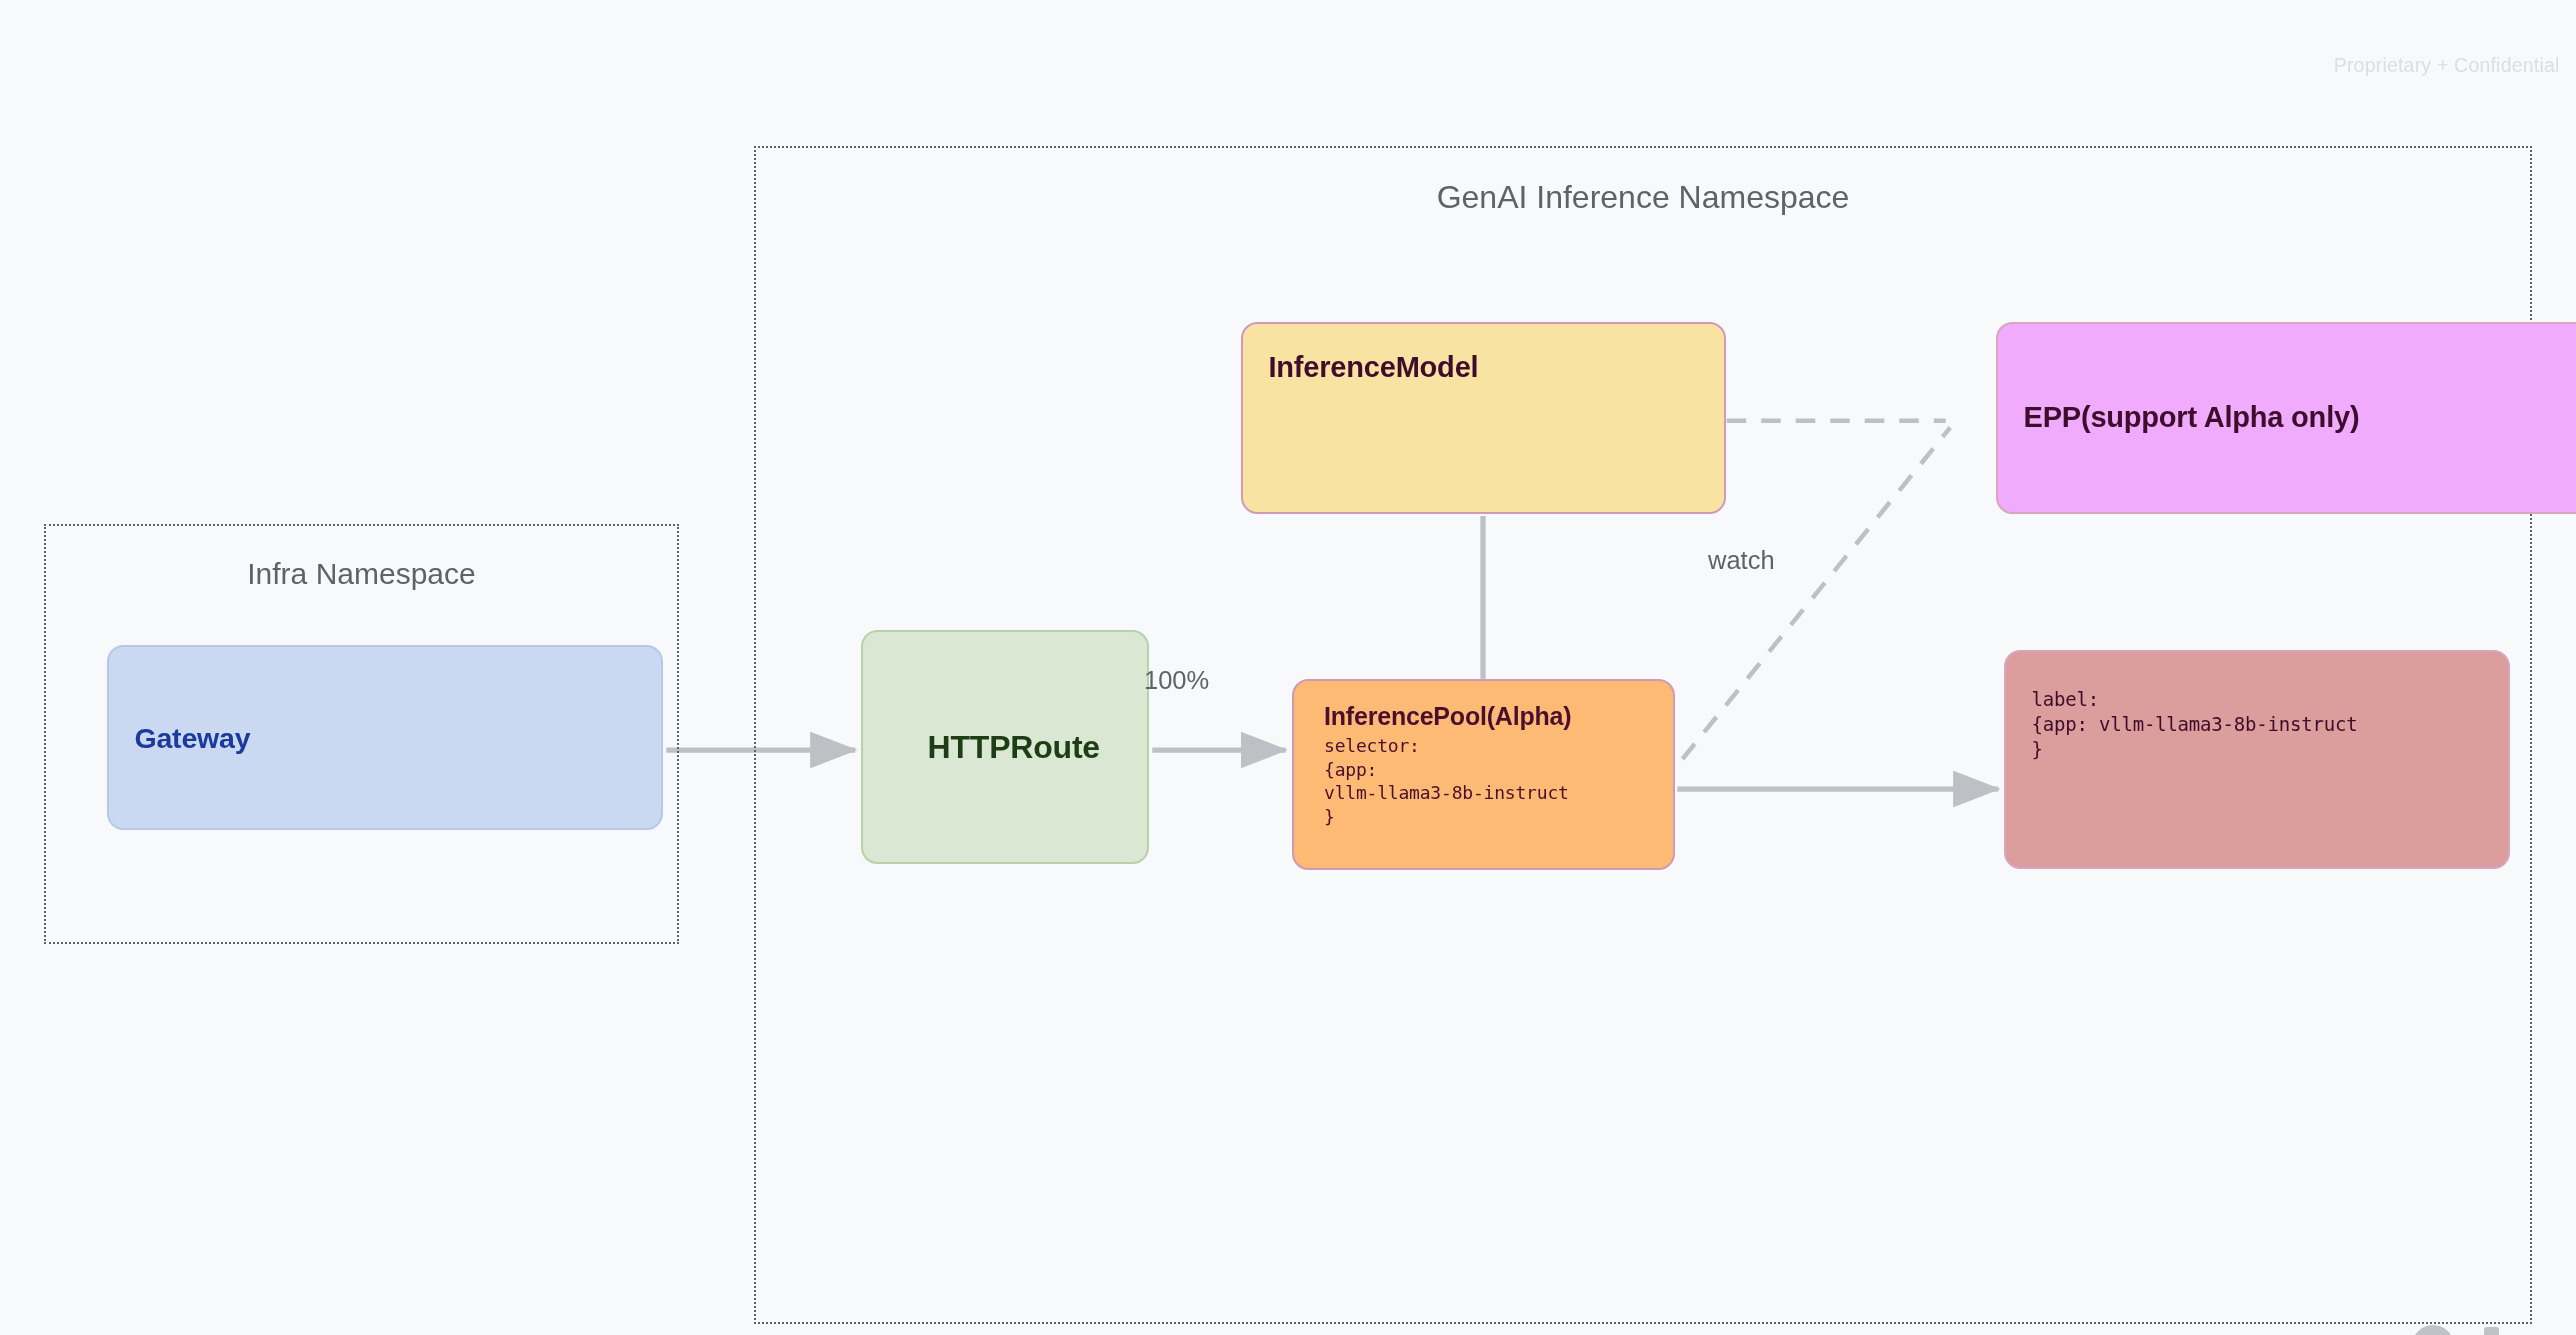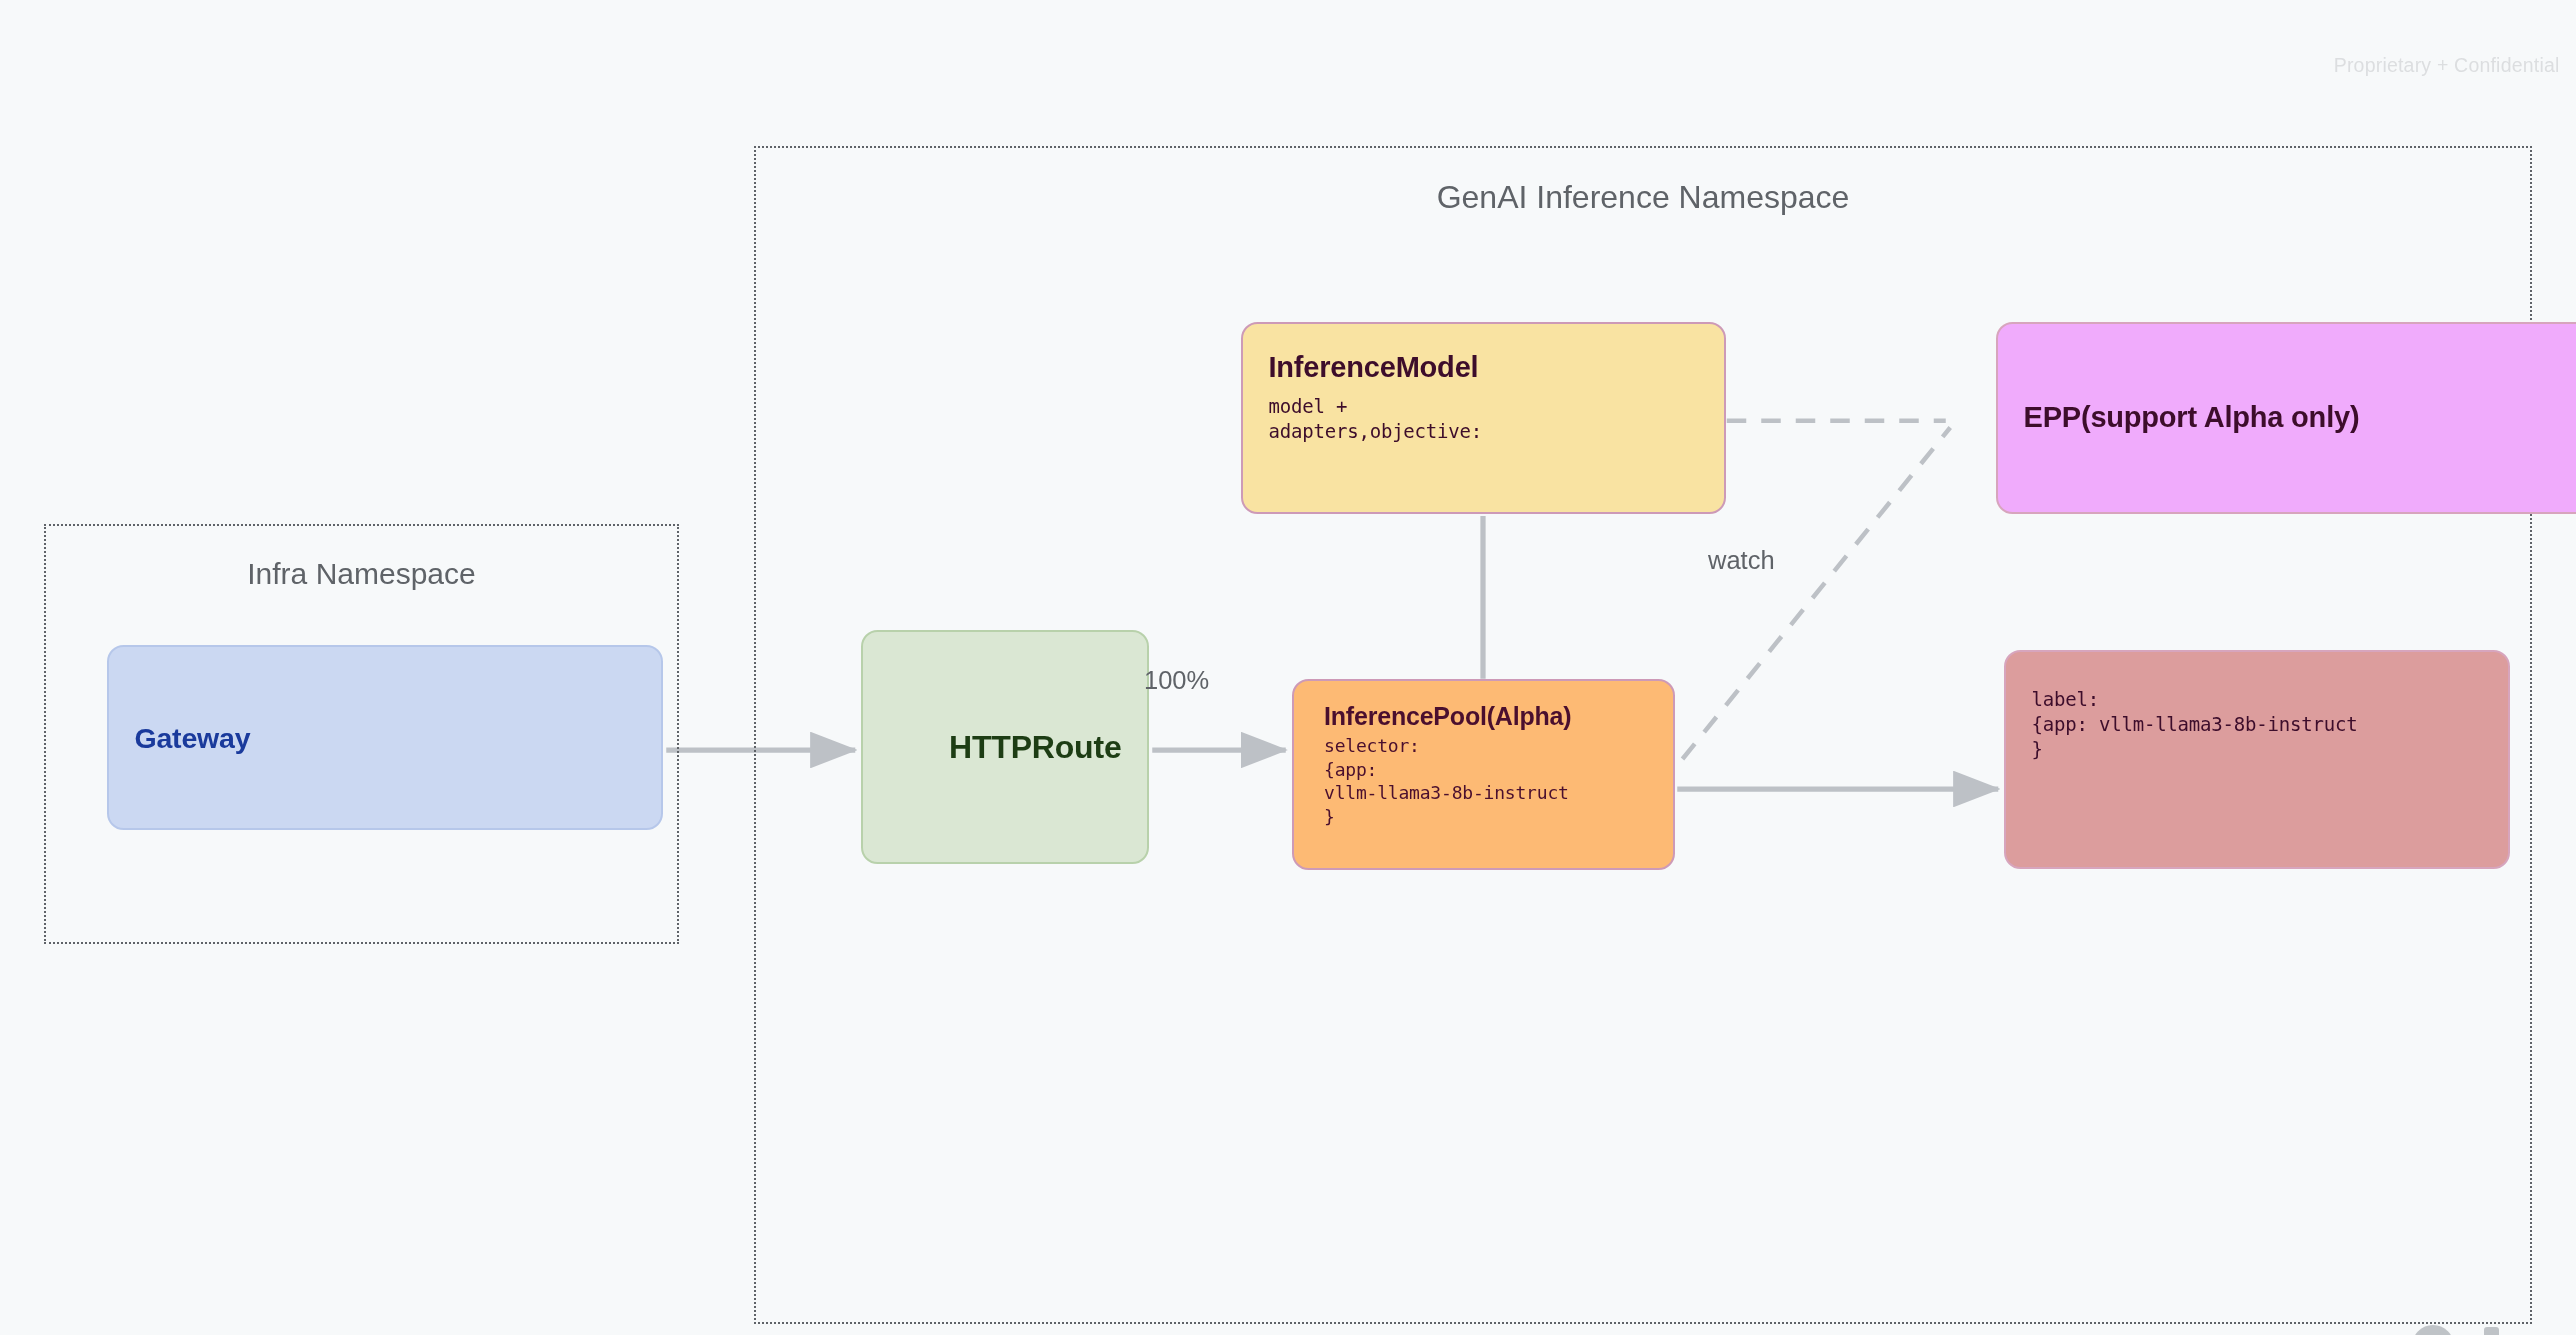--- a/index.html
+++ b/index.html
@@ -114,21 +114,21 @@
 
   
   #node-httproute {
     left: 861px;
     top: 630px;
     width: 288px;
     height: 234px;
     background: #dae7d3;
     border: 2.3px solid #b8d1ab;
   }
-  #node-httproute .inner { top: 50%; transform: translateY(-50%); text-align: right; padding-left: 43px; }
+  #node-httproute .inner { top: 50%; transform: translateY(-50%); text-align: center; padding-left: 43px; }
   #node-httproute .title {
     color: #1d3d14;
     font-size: 32px;
   }
 
   
   #node-inferencemodel {
     left: 1241px;
     top: 322px;
     width: 485px;
@@ -288,22 +288,20 @@
 
   <div class="node" id="node-httproute">
     <div class="inner">
       <div class="title">HTTPRoute</div>
     </div>
   </div>
 
   <div class="node" id="node-inferencemodel">
     <div class="inner">
       <div class="title">InferenceModel</div>
-      <div class="sub">model +
-adapters,objective:</div>
     </div>
   </div>
 
   <div class="node" id="node-inferencepool">
     <div class="inner">
       <div class="title">InferencePool(Alpha)</div>
       <div class="sub">selector:
 {app:
 vllm-llama3-8b-instruct
 }</div>

